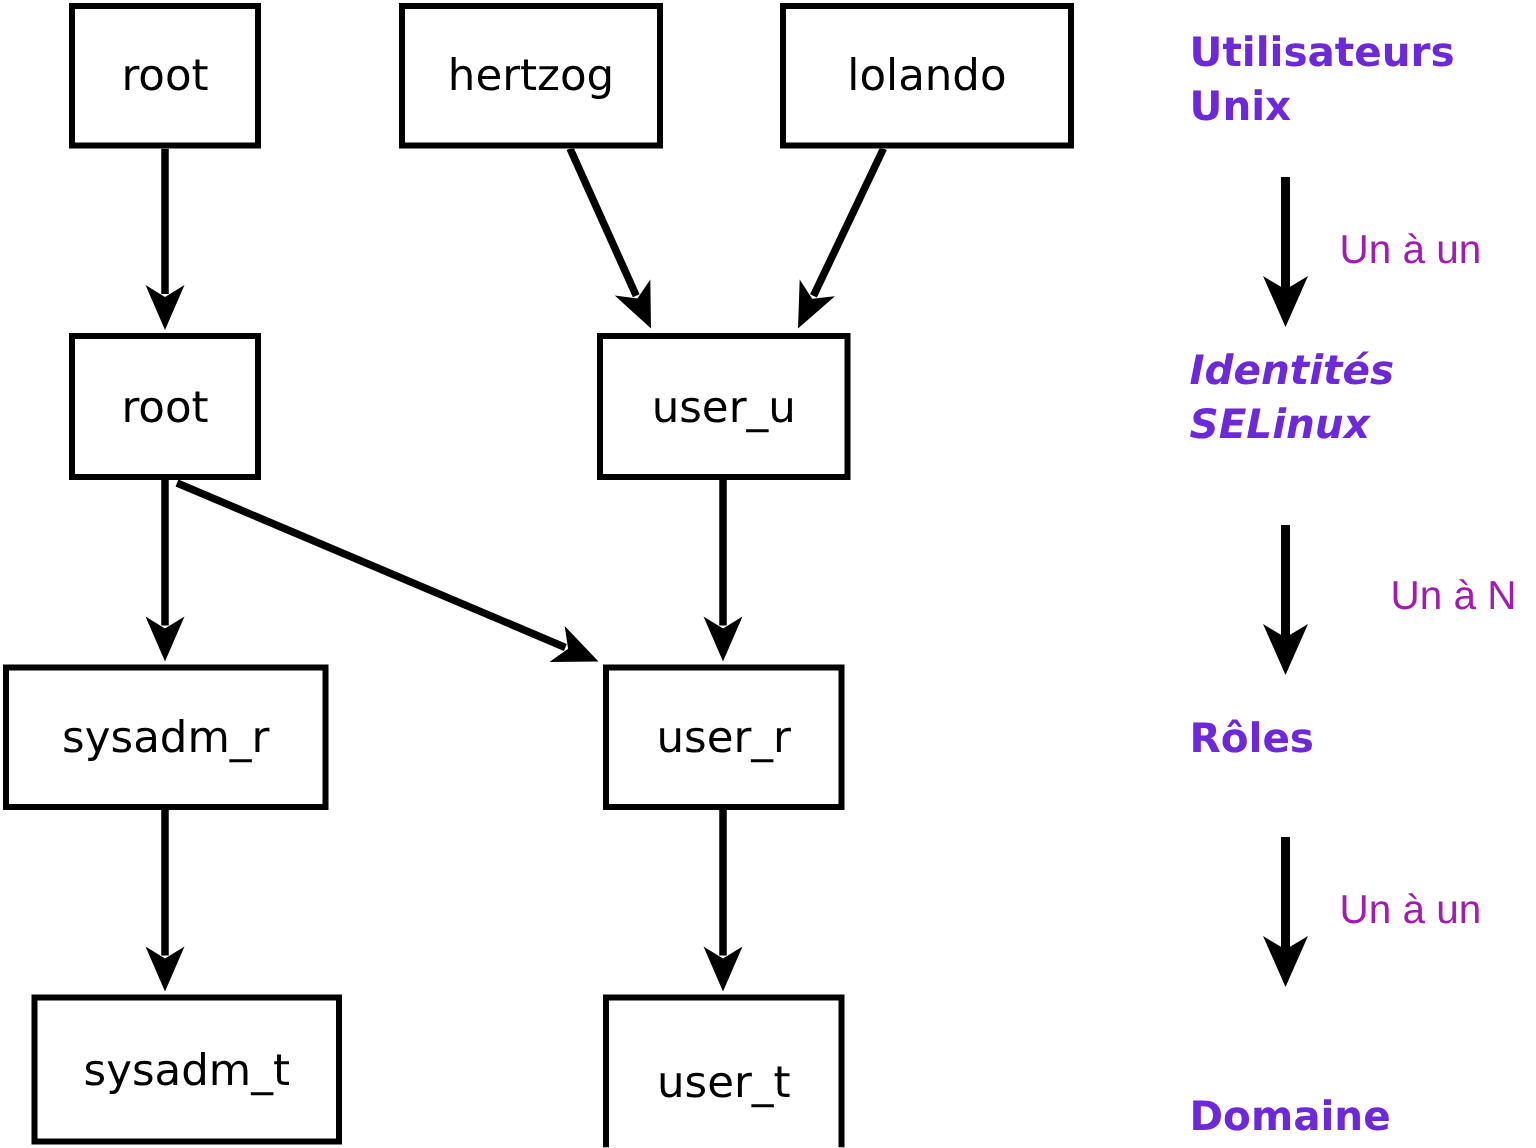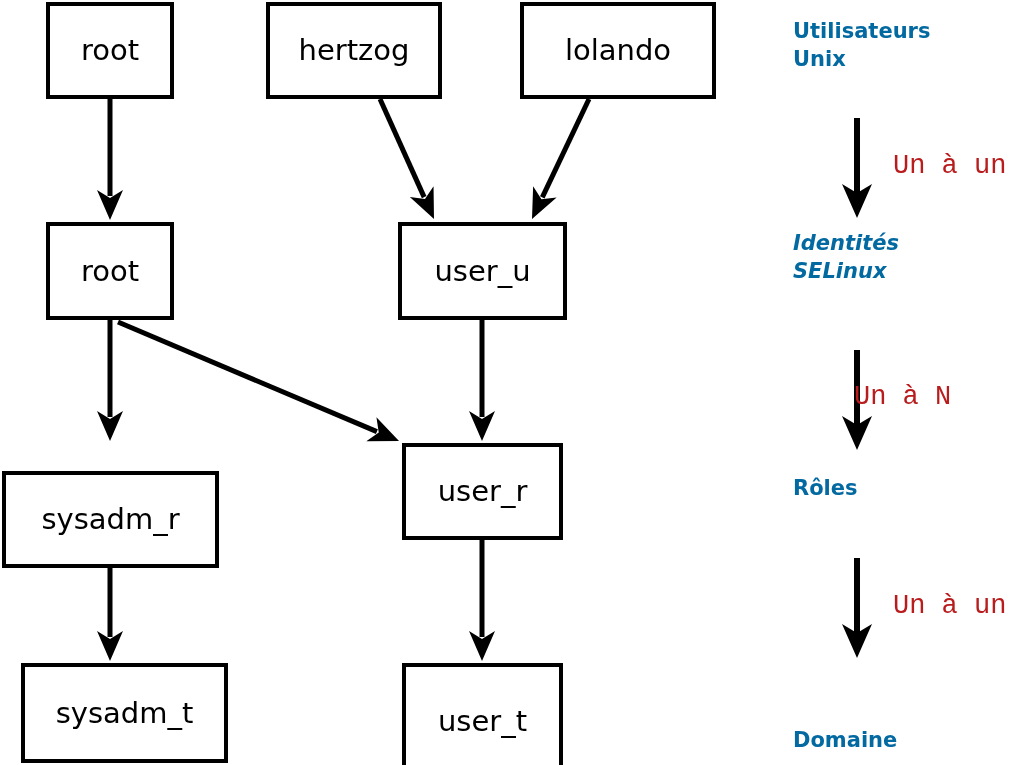--- a/index.html
+++ b/index.html
@@ -40,31 +40,31 @@
     font-size: 29px;
     color: #000000;
     line-height: 1;
     letter-spacing: 0px;
     white-space: nowrap;
   }
   .legend-heading {
     position: absolute;
     font-family: "DejaVu Sans", sans-serif;
     font-weight: bold;
-    font-size: 21px;
-    color: #0369a1;
+    font-size: 27px;
+    color: #6d28d9;
     line-height: 1.33;
     white-space: pre-line;
     z-index: 2;
   }
   .legend-edge-label {
     position: absolute;
-    font-family: Liberation Mono, monospace;
+    font-family: Liberation Sans, sans-serif;
     font-size: 27px;
-    color: #b91c1c;
+    color: #a21caf;
     line-height: 1;
     white-space: nowrap;
     z-index: 2;
   }
 </style>
 </head>
 <body>
 
 <div id="canvas">
   <svg id="edges" viewBox="0 0 1024 765" xmlns="http://www.w3.org/2000/svg">
@@ -122,37 +122,37 @@
       </div>
       <div class="node" style="left: 520px; top: 2px; width: 196px; height: 97px;">
         <span class="node-label">lolando</span>
       </div>
       <div class="node" style="left: 46px; top: 222px; width: 128px; height: 98px;">
         <span class="node-label">root</span>
       </div>
       <div class="node" style="left: 398px; top: 222px; width: 169px; height: 98px;">
         <span class="node-label">user_u</span>
       </div>
-      <div class="node" style="left: 2px; top: 443px; width: 217px; height: 97px; margin-top: 28px;">
+      <div class="node" style="left: 2px; top: 443px; width: 217px; height: 97px;">
         <span class="node-label">sysadm_r</span>
       </div>
       <div class="node" style="left: 402px; top: 443px; width: 161px; height: 97px;">
         <span class="node-label">user_r</span>
       </div>
       <div class="node" style="left: 11px; top: 663px; width: 207px; height: 100px; margin-left: 10px;">
         <span class="node-label">sysadm_t</span>
       </div>
       <div class="node" style="left: 402px; top: 663px; width: 161px; height: 116px;">
         <span class="node-label">user_t</span>
       </div>
     </div>
   <div id="legend">
       <div class="legend-heading" style="left: 793px; top: 18px;">Utilisateurs
 Unix</div>
       <div class="legend-heading" style="left: 793px; top: 230px; font-style: italic;">Identités
 SELinux</div>
       <div class="legend-heading" style="left: 793px; top: 475px;">Rôles</div>
       <div class="legend-heading" style="left: 793px; top: 693px; margin-top: 34px;">Domaine</div>
       <div class="legend-edge-label" style="left: 893px; top: 153px;">Un à un</div>
-      <div class="legend-edge-label" style="left: 854px; top: 384px;">Un à N</div>
+      <div class="legend-edge-label" style="left: 927px; top: 384px;">Un à N</div>
       <div class="legend-edge-label" style="left: 893px; top: 593px;">Un à un</div>
     </div>
 </div>
 
 </body></html>

